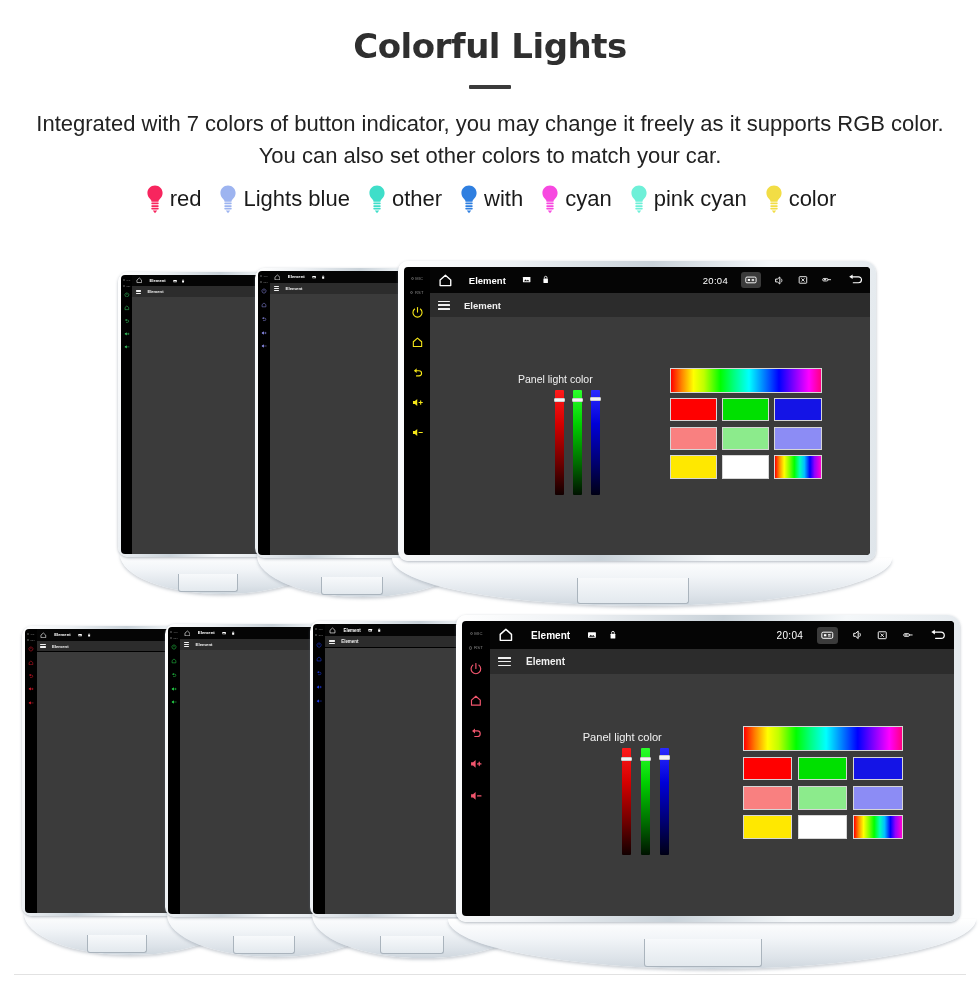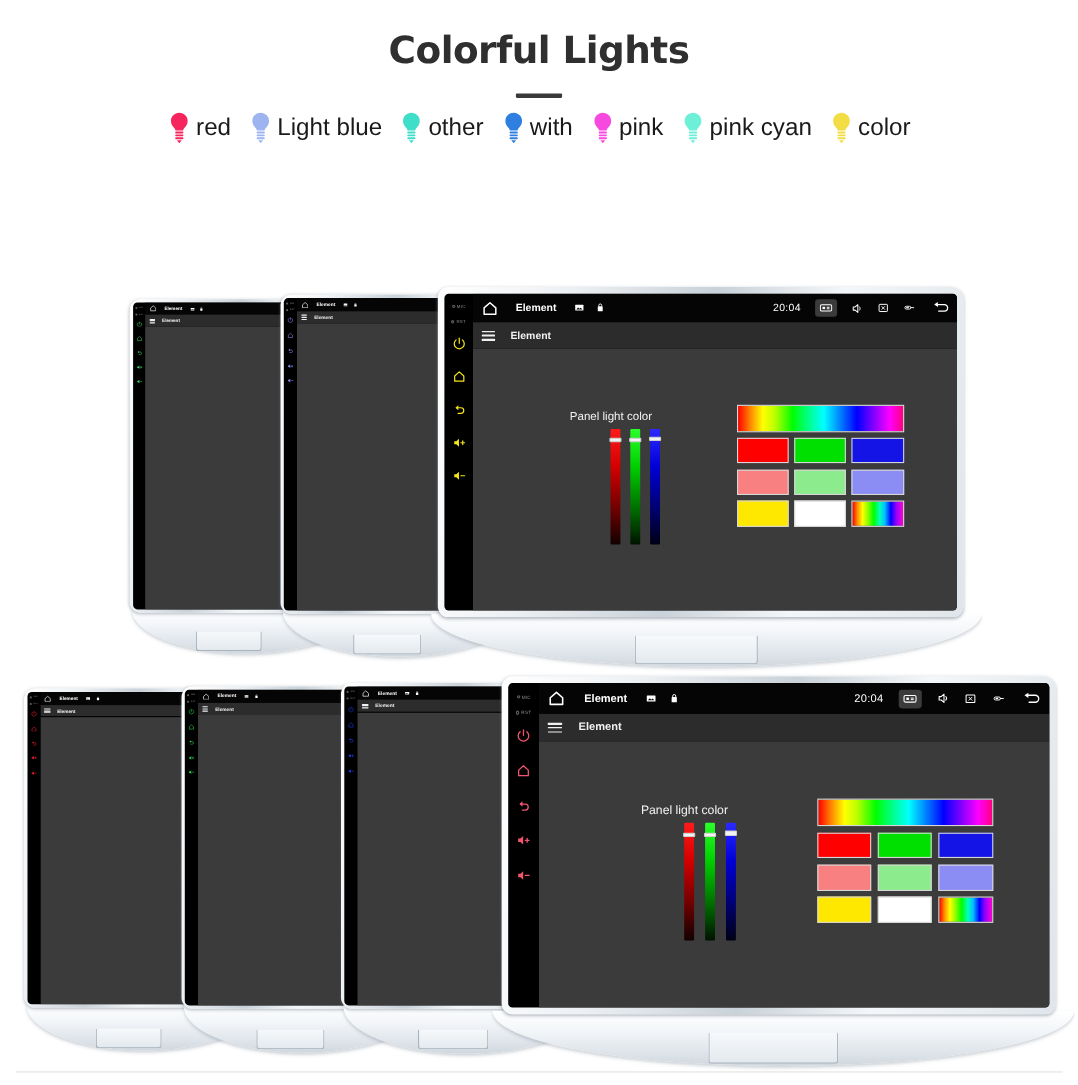--- a/index.html
+++ b/index.html
@@ -162,41 +162,42 @@
     height: 1px; background: #e2e2e2;
   }
 </style>
 </head>
 <body>
 
 <div class="page">
 
   <div class="title">Colorful Lights</div>
   <div class="divider-dash"></div>
+  <div class="subtitle">Integrated with 7 colors of button indicator, you may change it freely as it supports RGB color. You can also set other colors to match your car.</div>
 
   <div class="legend" id="legend">
       <div class="legend-item">
         <svg class="bulb" viewBox="0 0 22 30">
     <path d="M11 1.5c-4.3 0-7.6 3.3-7.6 7.4 0 3 1.6 4.8 2.8 6.2.8 1 1.3 1.7 1.3 2.6h7c0-.9.5-1.6 1.3-2.6 1.2-1.4 2.8-3.2 2.8-6.2 0-4.1-3.3-7.4-7.6-7.4z" fill="#f7255e"></path>
     <rect x="7.3" y="18.6" width="7.4" height="1.7" rx=".7" fill="#f7255e"></rect>
     <rect x="7.3" y="21.2" width="7.4" height="1.7" rx=".7" fill="#f7255e"></rect>
     <rect x="7.3" y="23.8" width="7.4" height="1.7" rx=".7" fill="#f7255e"></rect>
     <path d="M8.8 26.6h4.4l-2.2 2.6z" fill="#f7255e"></path>
   </svg>
         <span class="legend-label">red</span>
       </div>
       <div class="legend-item">
         <svg class="bulb" viewBox="0 0 22 30">
     <path d="M11 1.5c-4.3 0-7.6 3.3-7.6 7.4 0 3 1.6 4.8 2.8 6.2.8 1 1.3 1.7 1.3 2.6h7c0-.9.5-1.6 1.3-2.6 1.2-1.4 2.8-3.2 2.8-6.2 0-4.1-3.3-7.4-7.6-7.4z" fill="#9db4f0"></path>
     <rect x="7.3" y="18.6" width="7.4" height="1.7" rx=".7" fill="#9db4f0"></rect>
     <rect x="7.3" y="21.2" width="7.4" height="1.7" rx=".7" fill="#9db4f0"></rect>
     <rect x="7.3" y="23.8" width="7.4" height="1.7" rx=".7" fill="#9db4f0"></rect>
     <path d="M8.8 26.6h4.4l-2.2 2.6z" fill="#9db4f0"></path>
   </svg>
-        <span class="legend-label">Light blue</span>
+        <span class="legend-label">Lights blue</span>
       </div>
       <div class="legend-item">
         <svg class="bulb" viewBox="0 0 22 30">
     <path d="M11 1.5c-4.3 0-7.6 3.3-7.6 7.4 0 3 1.6 4.8 2.8 6.2.8 1 1.3 1.7 1.3 2.6h7c0-.9.5-1.6 1.3-2.6 1.2-1.4 2.8-3.2 2.8-6.2 0-4.1-3.3-7.4-7.6-7.4z" fill="#3fdec9"></path>
     <rect x="7.3" y="18.6" width="7.4" height="1.7" rx=".7" fill="#3fdec9"></rect>
     <rect x="7.3" y="21.2" width="7.4" height="1.7" rx=".7" fill="#3fdec9"></rect>
     <rect x="7.3" y="23.8" width="7.4" height="1.7" rx=".7" fill="#3fdec9"></rect>
     <path d="M8.8 26.6h4.4l-2.2 2.6z" fill="#3fdec9"></path>
   </svg>
         <span class="legend-label">other</span>
@@ -212,21 +213,21 @@
         <span class="legend-label">with</span>
       </div>
       <div class="legend-item">
         <svg class="bulb" viewBox="0 0 22 30">
     <path d="M11 1.5c-4.3 0-7.6 3.3-7.6 7.4 0 3 1.6 4.8 2.8 6.2.8 1 1.3 1.7 1.3 2.6h7c0-.9.5-1.6 1.3-2.6 1.2-1.4 2.8-3.2 2.8-6.2 0-4.1-3.3-7.4-7.6-7.4z" fill="#f749e0"></path>
     <rect x="7.3" y="18.6" width="7.4" height="1.7" rx=".7" fill="#f749e0"></rect>
     <rect x="7.3" y="21.2" width="7.4" height="1.7" rx=".7" fill="#f749e0"></rect>
     <rect x="7.3" y="23.8" width="7.4" height="1.7" rx=".7" fill="#f749e0"></rect>
     <path d="M8.8 26.6h4.4l-2.2 2.6z" fill="#f749e0"></path>
   </svg>
-        <span class="legend-label">pink</span>
+        <span class="legend-label">cyan</span>
       </div>
       <div class="legend-item">
         <svg class="bulb" viewBox="0 0 22 30">
     <path d="M11 1.5c-4.3 0-7.6 3.3-7.6 7.4 0 3 1.6 4.8 2.8 6.2.8 1 1.3 1.7 1.3 2.6h7c0-.9.5-1.6 1.3-2.6 1.2-1.4 2.8-3.2 2.8-6.2 0-4.1-3.3-7.4-7.6-7.4z" fill="#6ef0d8"></path>
     <rect x="7.3" y="18.6" width="7.4" height="1.7" rx=".7" fill="#6ef0d8"></rect>
     <rect x="7.3" y="21.2" width="7.4" height="1.7" rx=".7" fill="#6ef0d8"></rect>
     <rect x="7.3" y="23.8" width="7.4" height="1.7" rx=".7" fill="#6ef0d8"></rect>
     <path d="M8.8 26.6h4.4l-2.2 2.6z" fill="#6ef0d8"></path>
   </svg>
         <span class="legend-label">pink cyan</span>

